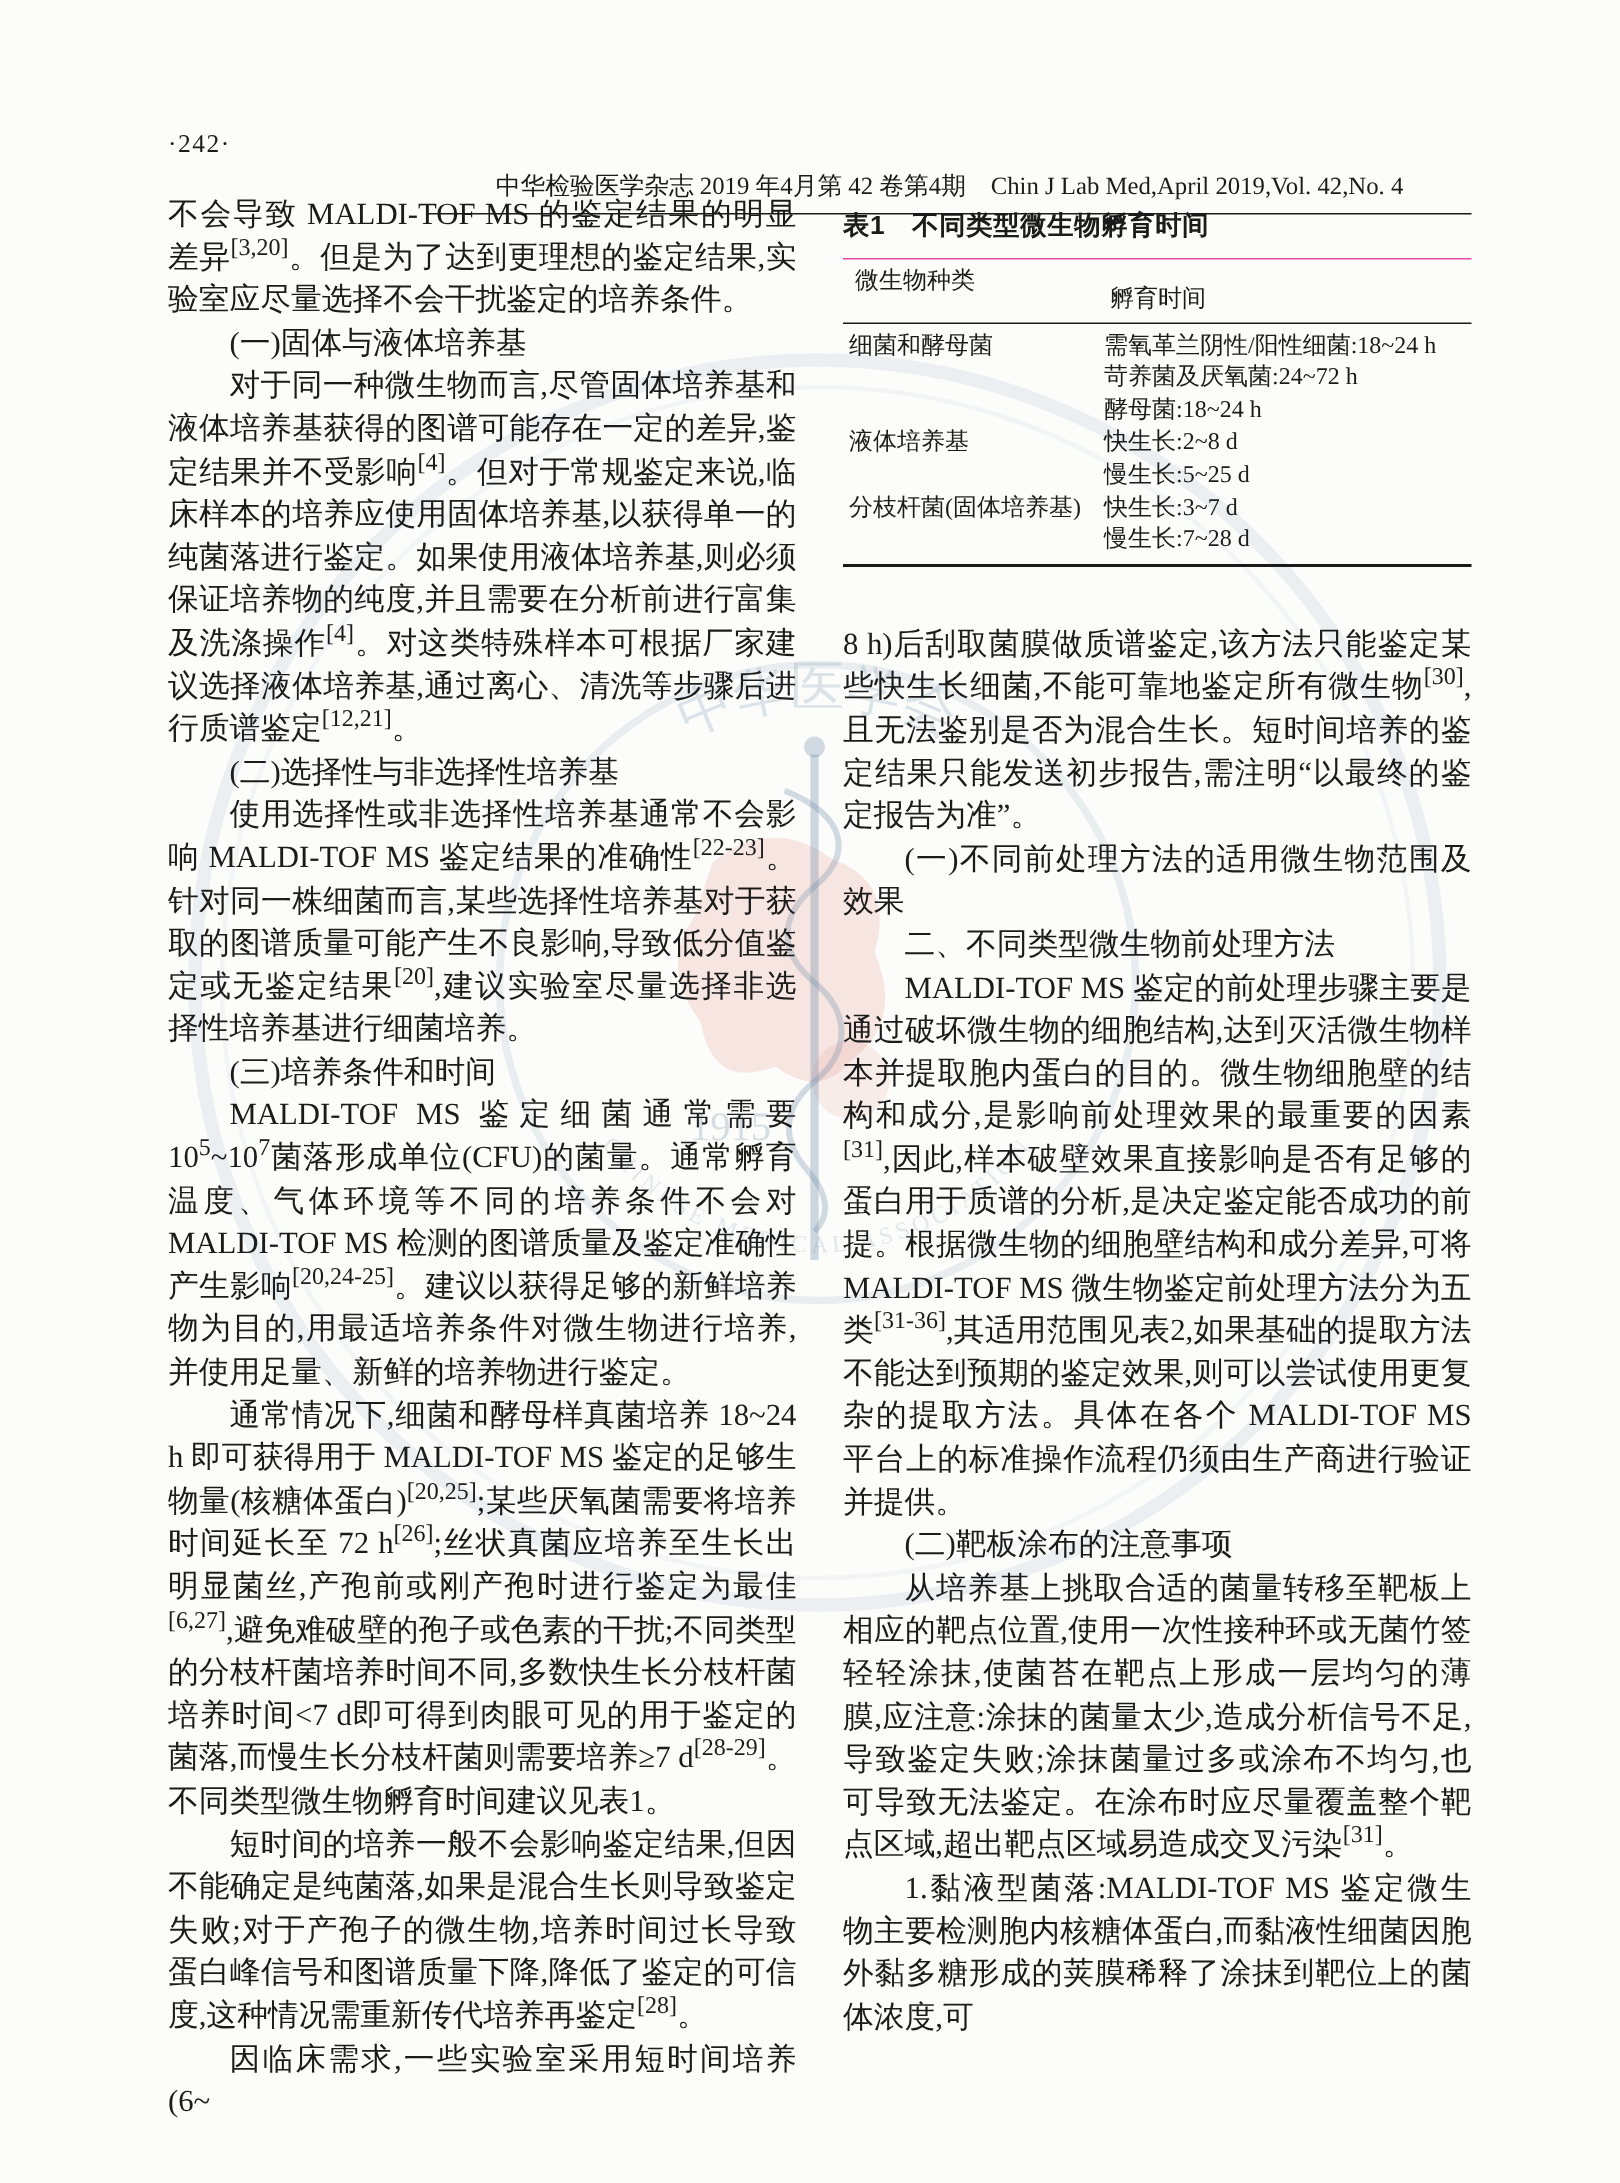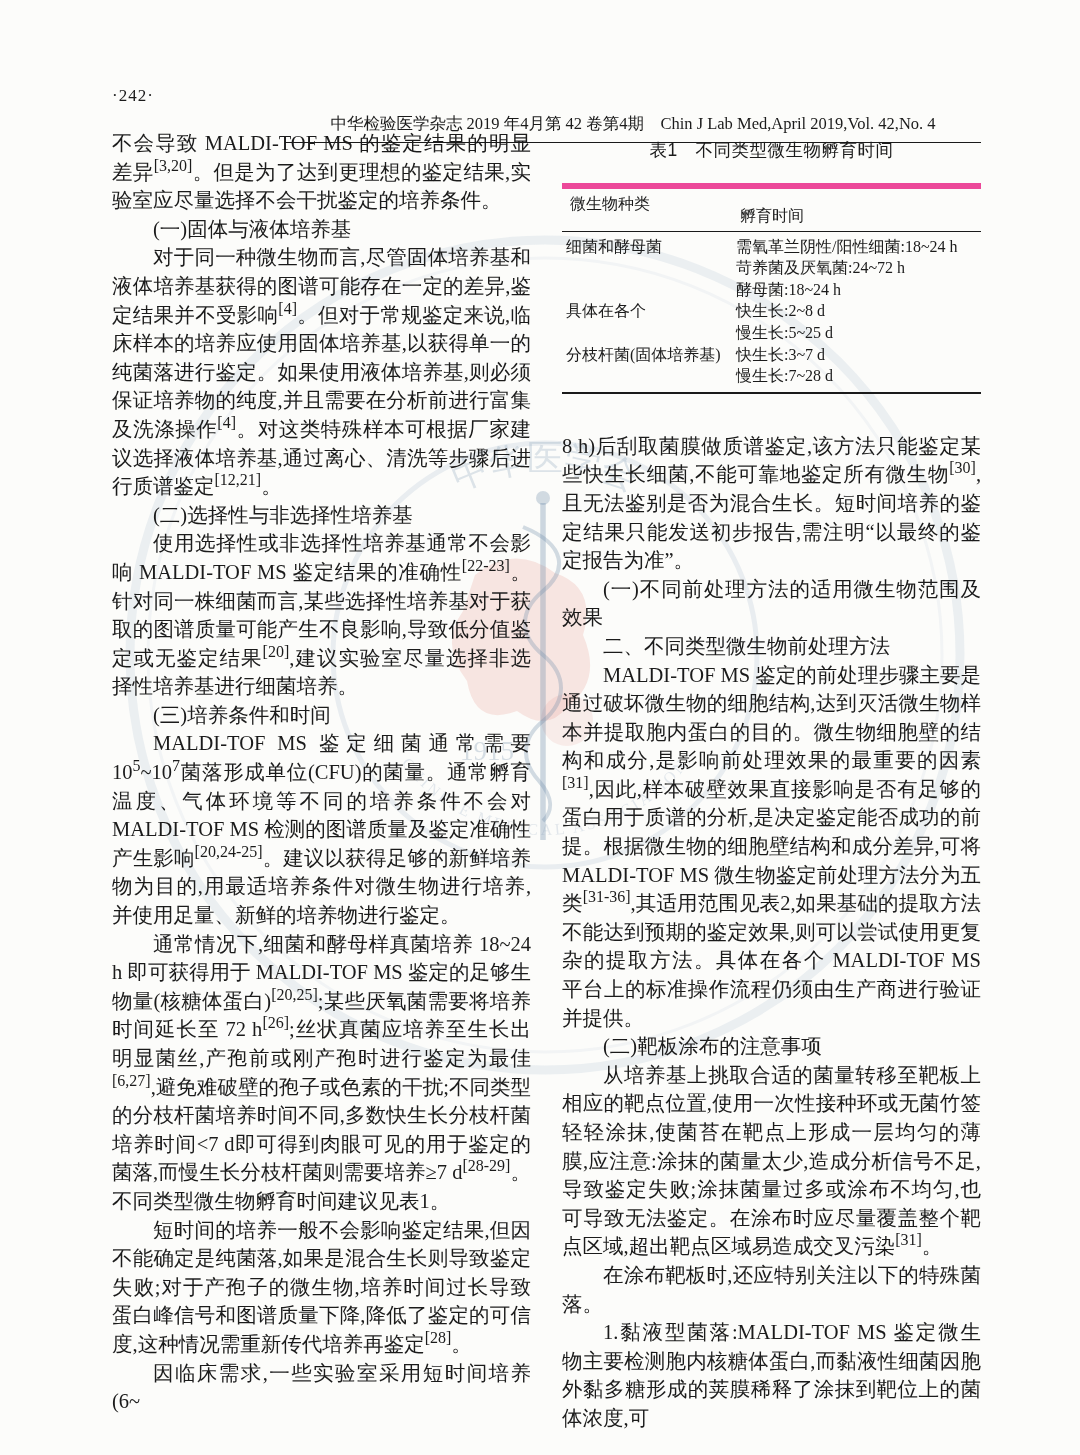--- a/index.html
+++ b/index.html
@@ -20,25 +20,25 @@
   .col{position:absolute;width:419px;font-size:20.5px;line-height:28.6px;
        text-align:justify;text-justify:inter-ideograph;z-index:2;}
   .col-left{left:112px;top:129px;}
   .col-right{left:562px;top:130px;}
   .para{margin:0;}
   .para.indent{text-indent:2em;}
   sup{font-size:16px;line-height:0;vertical-align:super;}
   
   .t1-title{
     font-family:"Liberation Sans","DejaVu Sans",sans-serif;
-    font-weight:normal;font-size:17.5px;text-align:center;
-    margin:6px 0 18px 0;letter-spacing:.5px;
+    font-weight:bold;font-size:17.5px;text-align:left;
+    margin:6px 0 7px 0;letter-spacing:.5px;
   }
   .t1-header{
-    display:flex;border-top:6px solid #ec4899;border-bottom:1px solid #1a1a1a;
+    display:flex;border-top:1px solid #ec4899;border-bottom:1px solid #1a1a1a;
     padding:4px;font-size:16px;line-height:22px;
   }
   .t1-header .t1-c1{width:170px;flex:none;}
   .t1-header .t1-c2h{flex:1;margin-top:12px;}
   #table1-body{padding:4px 0 5px 0;border-bottom:2px solid #1a1a1a;}
   .t1-row{display:flex;font-size:16px;line-height:21.6px;}
   .t1-c1{width:170px;flex:none;padding-left:4px;}
   .t1-c2{flex:1;}
   .col-text{margin-top:38px;}
   
@@ -101,21 +101,21 @@
           </div>
           <div class="t1-row">
             <span class="t1-c1"></span>
             <span class="t1-c2">苛养菌及厌氧菌:24~72 h</span>
           </div>
           <div class="t1-row">
             <span class="t1-c1"></span>
             <span class="t1-c2">酵母菌:18~24 h</span>
           </div>
           <div class="t1-row">
-            <span class="t1-c1">具体在各个</span>
+            <span class="t1-c1">液体培养基</span>
             <span class="t1-c2">快生长:2~8 d</span>
           </div>
           <div class="t1-row">
             <span class="t1-c1"></span>
             <span class="t1-c2">慢生长:5~25 d</span>
           </div>
           <div class="t1-row">
             <span class="t1-c1">分枝杆菌(固体培养基)</span>
             <span class="t1-c2">快生长:3~7 d</span>
           </div>
@@ -125,18 +125,17 @@
           </div>
         </div>
     </div>
     <div class="col-text">
         <p class="para"><span>8 h)后刮取菌膜做质谱鉴定,该方法只能鉴定某些快生长细菌,不能可靠地鉴定所有微生物</span><sup>[30]</sup><span>,且无法鉴别是否为混合生长。短时间培养的鉴定结果只能发送初步报告,需注明“以最终的鉴定报告为准”。</span></p>
         <p class="para indent"><span>(一)不同前处理方法的适用微生物范围及效果</span></p>
         <p class="para indent"><span>二、不同类型微生物前处理方法</span></p>
         <p class="para indent"><span>MALDI-TOF MS 鉴定的前处理步骤主要是通过破坏微生物的细胞结构,达到灭活微生物样本并提取胞内蛋白的目的。微生物细胞壁的结构和成分,是影响前处理效果的最重要的因素</span><sup>[31]</sup><span>,因此,样本破壁效果直接影响是否有足够的蛋白用于质谱的分析,是决定鉴定能否成功的前提。根据微生物的细胞壁结构和成分差异,可将 MALDI-TOF MS 微生物鉴定前处理方法分为五类</span><sup>[31-36]</sup><span>,其适用范围见表2,如果基础的提取方法不能达到预期的鉴定效果,则可以尝试使用更复杂的提取方法。具体在各个 MALDI-TOF MS 平台上的标准操作流程仍须由生产商进行验证并提供。</span></p>
         <p class="para indent"><span>(二)靶板涂布的注意事项</span></p>
         <p class="para indent"><span>从培养基上挑取合适的菌量转移至靶板上相应的靶点位置,使用一次性接种环或无菌竹签轻轻涂抹,使菌苔在靶点上形成一层均匀的薄膜,应注意:涂抹的菌量太少,造成分析信号不足,导致鉴定失败;涂抹菌量过多或涂布不均匀,也可导致无法鉴定。在涂布时应尽量覆盖整个靶点区域,超出靶点区域易造成交叉污染</span><sup>[31]</sup><span>。</span></p>
-        <p class="para indent"><span>在涂布靶板时,还应特别关注以下的特殊菌落。</span></p>
         <p class="para indent"><span>1.黏液型菌落:MALDI-TOF MS 鉴定微生物主要检测胞内核糖体蛋白,而黏液性细菌因胞外黏多糖形成的荚膜稀释了涂抹到靶位上的菌体浓度,可</span></p>
       </div>
   </div>
 
 </div>
 
 </body></html>

